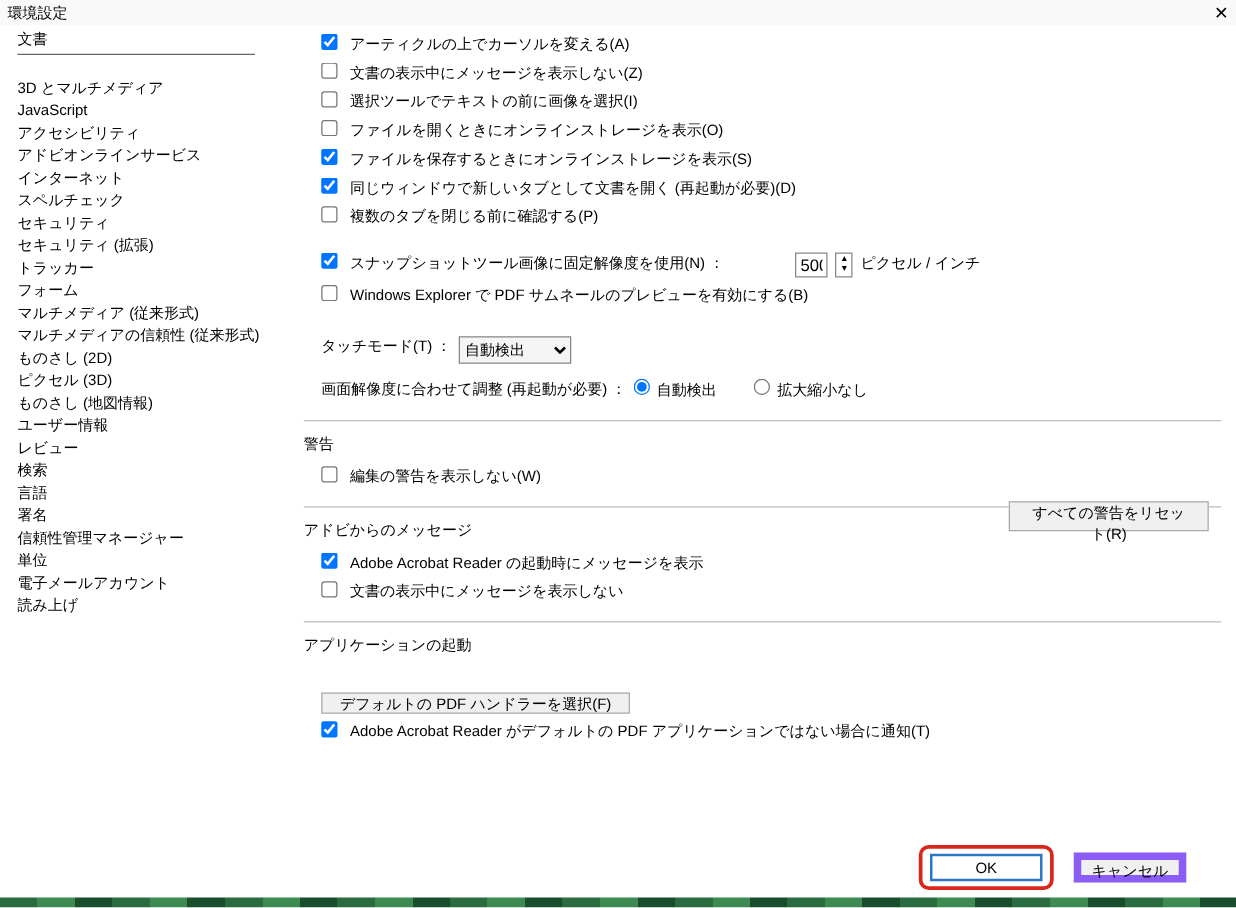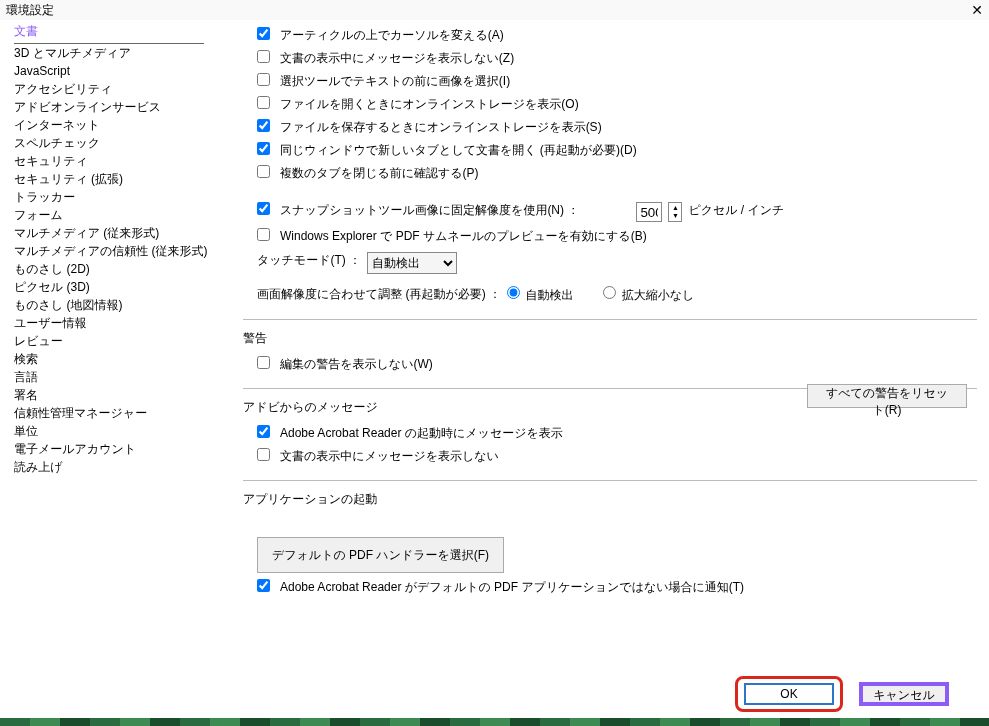--- a/index.html
+++ b/index.html
@@ -34,23 +34,23 @@
     padding: 2px 0 2px 14px;
     border-right: none;
   }
   .sidebar .cat {
     padding: 1px 0;
     line-height: 16px;
     cursor: pointer;
     white-space: nowrap;
   }
   .sidebar .cat.selected {
-    color: #8b5cf6;
+    color: #000000;
     border-bottom: 1px solid #666;
-    margin-bottom: 0;
+    margin-bottom: 17px;
     padding-bottom: 4px;
     width: 190px;
   }
   .main {
     flex: 1;
     padding: 4px 12px 0 18px;
     position: relative;
   }
   .section-divider {
     border-top: 1px solid #bbb;
@@ -88,21 +88,21 @@
   .spinner span{font-size:7px;line-height:8px;text-align:center;cursor:pointer;}
   select {
     height: 22px;
     font-family: inherit;
     font-size: 12px;
     width: 90px;
     border: 1px solid #888;
     background:#f5f5f5;
   }
   .btn {
-    height: 36px;
+    height: 17px;
     padding: 0 14px;
     background: #f0f0f0;
     border: 1px solid #aaa;
     font-family: inherit;
     font-size: 12px;
     cursor: pointer;
   }
   .btn-reset {
     position: absolute;
     right: 10px;
@@ -128,21 +128,21 @@
     height: 22px;
     border: 2px solid #2e74c7;
     background: #fff;
     cursor: pointer;
     font-family: inherit;
     font-size: 12px;
   }
   .cancel-btn {
     width: 90px;
     height: 24px;
-    border: 4px solid #8b5cf6;
+    border: 6px solid #8b5cf6;
     background: #f0f0f0;
     cursor: pointer;
     font-family: inherit;
     font-size: 12px;
   }
   .radio-group { display:inline-flex; gap: 30px; align-items:center; }
   .deco-bar {
     position:absolute;
     bottom:0;left:0;right:0;height:8px;
     background: repeating-linear-gradient(90deg,#2a6b3f 0 30px,#3d8a52 30px 60px,#194d2c 60px 90px);
@@ -225,21 +225,21 @@
       <span class="spinner">
           <span>▲</span>
           <span>▼</span>
         </span>
       <span>ピクセル / インチ</span>
     </div>
     <div class="row indent">
       <input type="checkbox" style="">
       <label>Windows Explorer で PDF サムネールのプレビューを有効にする(B)</label>
     </div>
-    <div class="row indent" style="margin-top:1px">
+    <div class="row indent" style="margin-top:18px">
       <label>タッチモード(T) ：</label>
       <select>
         <option>自動検出</option>
       </select>
     </div>
     <div class="row indent" style="margin-top:6px">
       <label>画面解像度に合わせて調整 (再起動が必要) ：</label>
       <span class="radio-group">
         <label>
           <input type="radio" name="res" checked="" style="">

